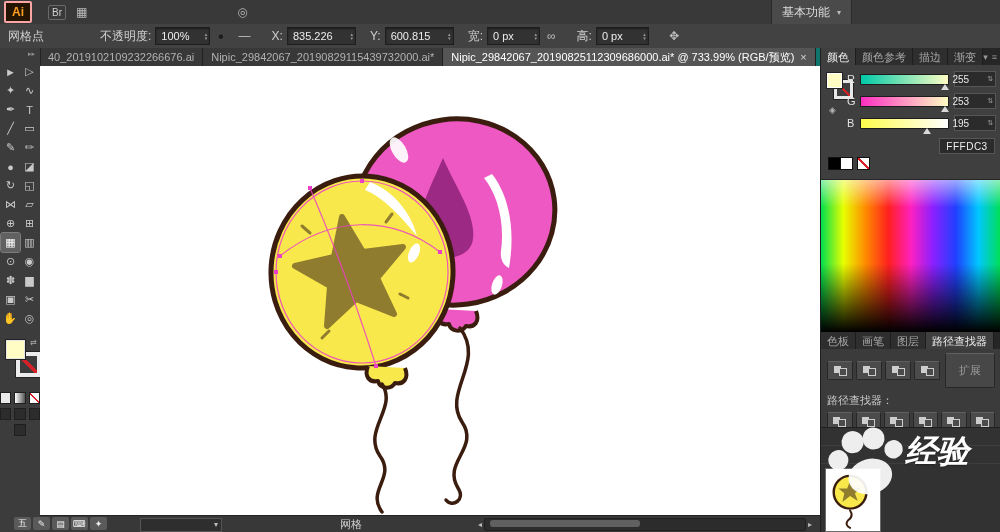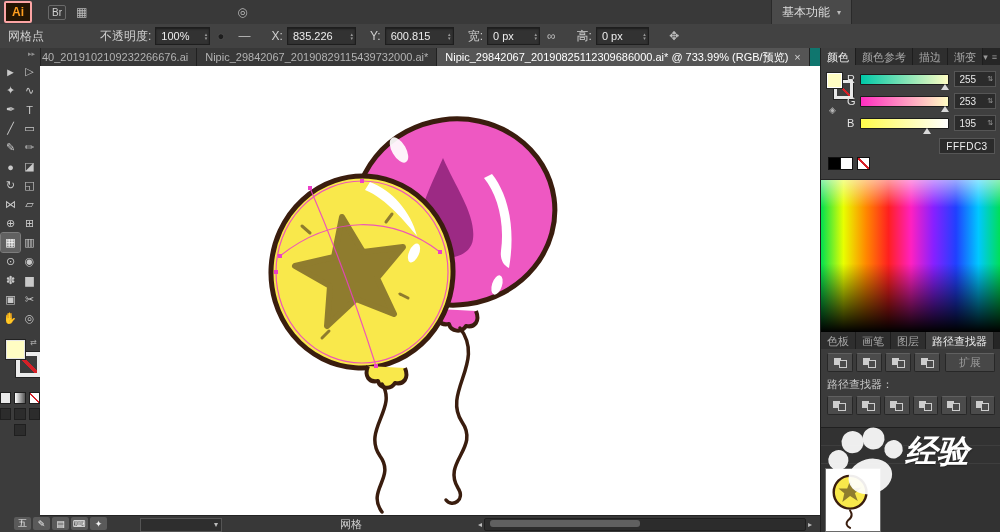--- a/index.html
+++ b/index.html
@@ -28,21 +28,21 @@
   .cb-label{margin:0 4px 0 14px;white-space:nowrap;}
   .cb-input{height:16px;background:#323232;border:1px solid #1e1e1e;box-shadow:inset 0 1px 2px rgba(0,0,0,.45);
             color:#ededed;font-size:11px;display:flex;align-items:center;padding:0 2px 0 5px;white-space:nowrap;}
   .w44{width:46px;} .w58{width:60px;} .w42{width:44px;}
   .cb-input .val{flex:1;text-align:left;}
   .spin{display:flex;flex-direction:column;margin-left:3px;color:#9a9a9a;font-size:5px;line-height:4px;}
   .cb-icon{margin:0 7px;color:#bdbdbd;}
   .cb-icon.dot{color:#1d1d1d;text-shadow:0 0 1px #777;}
 
   
-  .tabbar{position:absolute;left:34px;top:48px;width:909px;height:18px;background:#0f766e;
+  .tabbar{position:absolute;left:40px;top:48px;width:909px;height:18px;background:#0f766e;
           display:flex;align-items:stretch;font-size:11px;}
   .doc-tab{display:flex;align-items:center;padding:0 8px;background:#383838;color:#b2b2b2;
            border-right:1px solid #202020;white-space:nowrap;overflow:hidden;}
   .doc-tab.active{background:#555;color:#fff;}
   .tab-close{margin-left:6px;color:#d5d5d5;}
   .dock-arrows{margin-left:auto;display:flex;align-items:center;gap:5px;color:#cfcfcf;padding:0 6px;font-size:9px;}
 
   
   .toolbar{position:absolute;left:0;top:48px;width:40px;height:484px;background:#3c3c3c;
            border-right:1px solid #242424;}
@@ -83,42 +83,42 @@
   .slider-rows{position:absolute;left:26px;right:5px;top:3px;display:flex;flex-direction:column;}
   .slider-row{height:22px;display:flex;align-items:center;}
   .sl-label{width:13px;color:#e2e2e2;}
   .sl-track{flex:1;height:9px;border:1px solid #1c1c1c;border-radius:1px;position:relative;}
   .sl-track[data-grad="r"]{background:linear-gradient(to right,#00c9a8,#fffdc3);}
   .sl-track[data-grad="g"]{background:linear-gradient(to right,#ff2ec1,#fffdc3);}
   .sl-track[data-grad="b"]{background:linear-gradient(to right,#fffc4a,#ffffff);}
   .sl-thumb{position:absolute;bottom:-6px;width:0;height:0;border-left:4px solid transparent;
             border-right:4px solid transparent;border-bottom:6px solid #d9d9d9;transform:translateX(-4px);}
   .sl-value{width:36px;height:14px;margin-left:5px;background:#2b2b2b;border:1px solid #565656;color:#e8e8e8;
-            font-size:10px;display:flex;align-items:center;justify-content:flex-end;padding:0 2px;gap:11px;}
+            font-size:10px;display:flex;align-items:center;justify-content:flex-end;padding:0 2px;gap:18px;}
   .tiny-spin{font-size:7px;color:#999;}
   .bw-row{position:absolute;left:7px;top:92px;display:flex;gap:0;}
   .bw{width:11px;height:11px;border:1px solid #111;}
   .bw.black{background:#000;} .bw.white{background:#fff;margin-left:-1px;}
   .bw.none{background:#fff;margin-left:4px;position:relative;overflow:hidden;}
   .hex-box{position:absolute;right:6px;top:73px;width:54px;height:14px;background:#2b2b2b;border:1px solid #565656;
            color:#efefef;font-size:10px;display:flex;align-items:center;justify-content:center;letter-spacing:.5px;}
   .spectrum{height:152px;border-top:1px solid #262626;
      background:
        linear-gradient(to bottom, rgba(255,255,255,.55) 0%, rgba(255,255,255,0) 18%, rgba(0,0,0,0) 55%, #000 100%),
        linear-gradient(to right,#00e050,#e8ff00,#ff8800,#ff2020,#ff20c0,#8820ff,#2040ff,#00c8ff,#00e050);}
 
   .pf-body{position:relative;background:#3b3b3b;padding:4px 6px 6px;height:78px;box-sizing:border-box;}
   .pf-label{color:#c9c9c9;margin:1px 0 4px;}
   .pf-row{display:flex;gap:3px;align-items:center;margin-bottom:5px;}
   .pf-btn{width:24px;height:17px;background:#4b4b4b;border:1px solid #272727;border-top-color:#606060;
           display:flex;align-items:center;justify-content:center;border-radius:2px;}
   .pf-ico{position:relative;width:13px;height:10px;}
   .pf-ico::before{content:"";position:absolute;left:0;top:0;width:7px;height:7px;background:#cdcdcd;}
   .pf-ico::after{content:"";position:absolute;left:5px;top:2px;width:6px;height:6px;border:1px solid #cdcdcd;background:#4b4b4b;}
-  .expand-btn{margin-left:auto;height:17px;padding:0 13px;background:#474747;border:1px solid #272727;border-top-color:#606060;
+  .expand-btn{margin-left:auto;height:17px;padding:8px 13px;background:#474747;border:1px solid #272727;border-top-color:#606060;
               color:#9b9b9b;display:flex;align-items:center;border-radius:2px;}
 
   .bottom-panel{position:relative;height:106px;background:#323232;border-top:1px solid #202020;}
   .bp-row{height:17px;border-bottom:1px solid rgba(255,255,255,.06);}
   .thumb{position:absolute;left:4px;top:40px;width:54px;height:62px;background:#fff;border:1px solid #6a6a6a;z-index:2;}
   .watermark{position:absolute;left:0;top:-14px;width:180px;height:118px;z-index:5;pointer-events:none;}
   .wm-text{position:absolute;left:84px;top:16px;font-size:32px;font-weight:bold;font-style:italic;color:#fff;
            text-shadow:0 1px 2px rgba(0,0,0,.35);}
 
   

